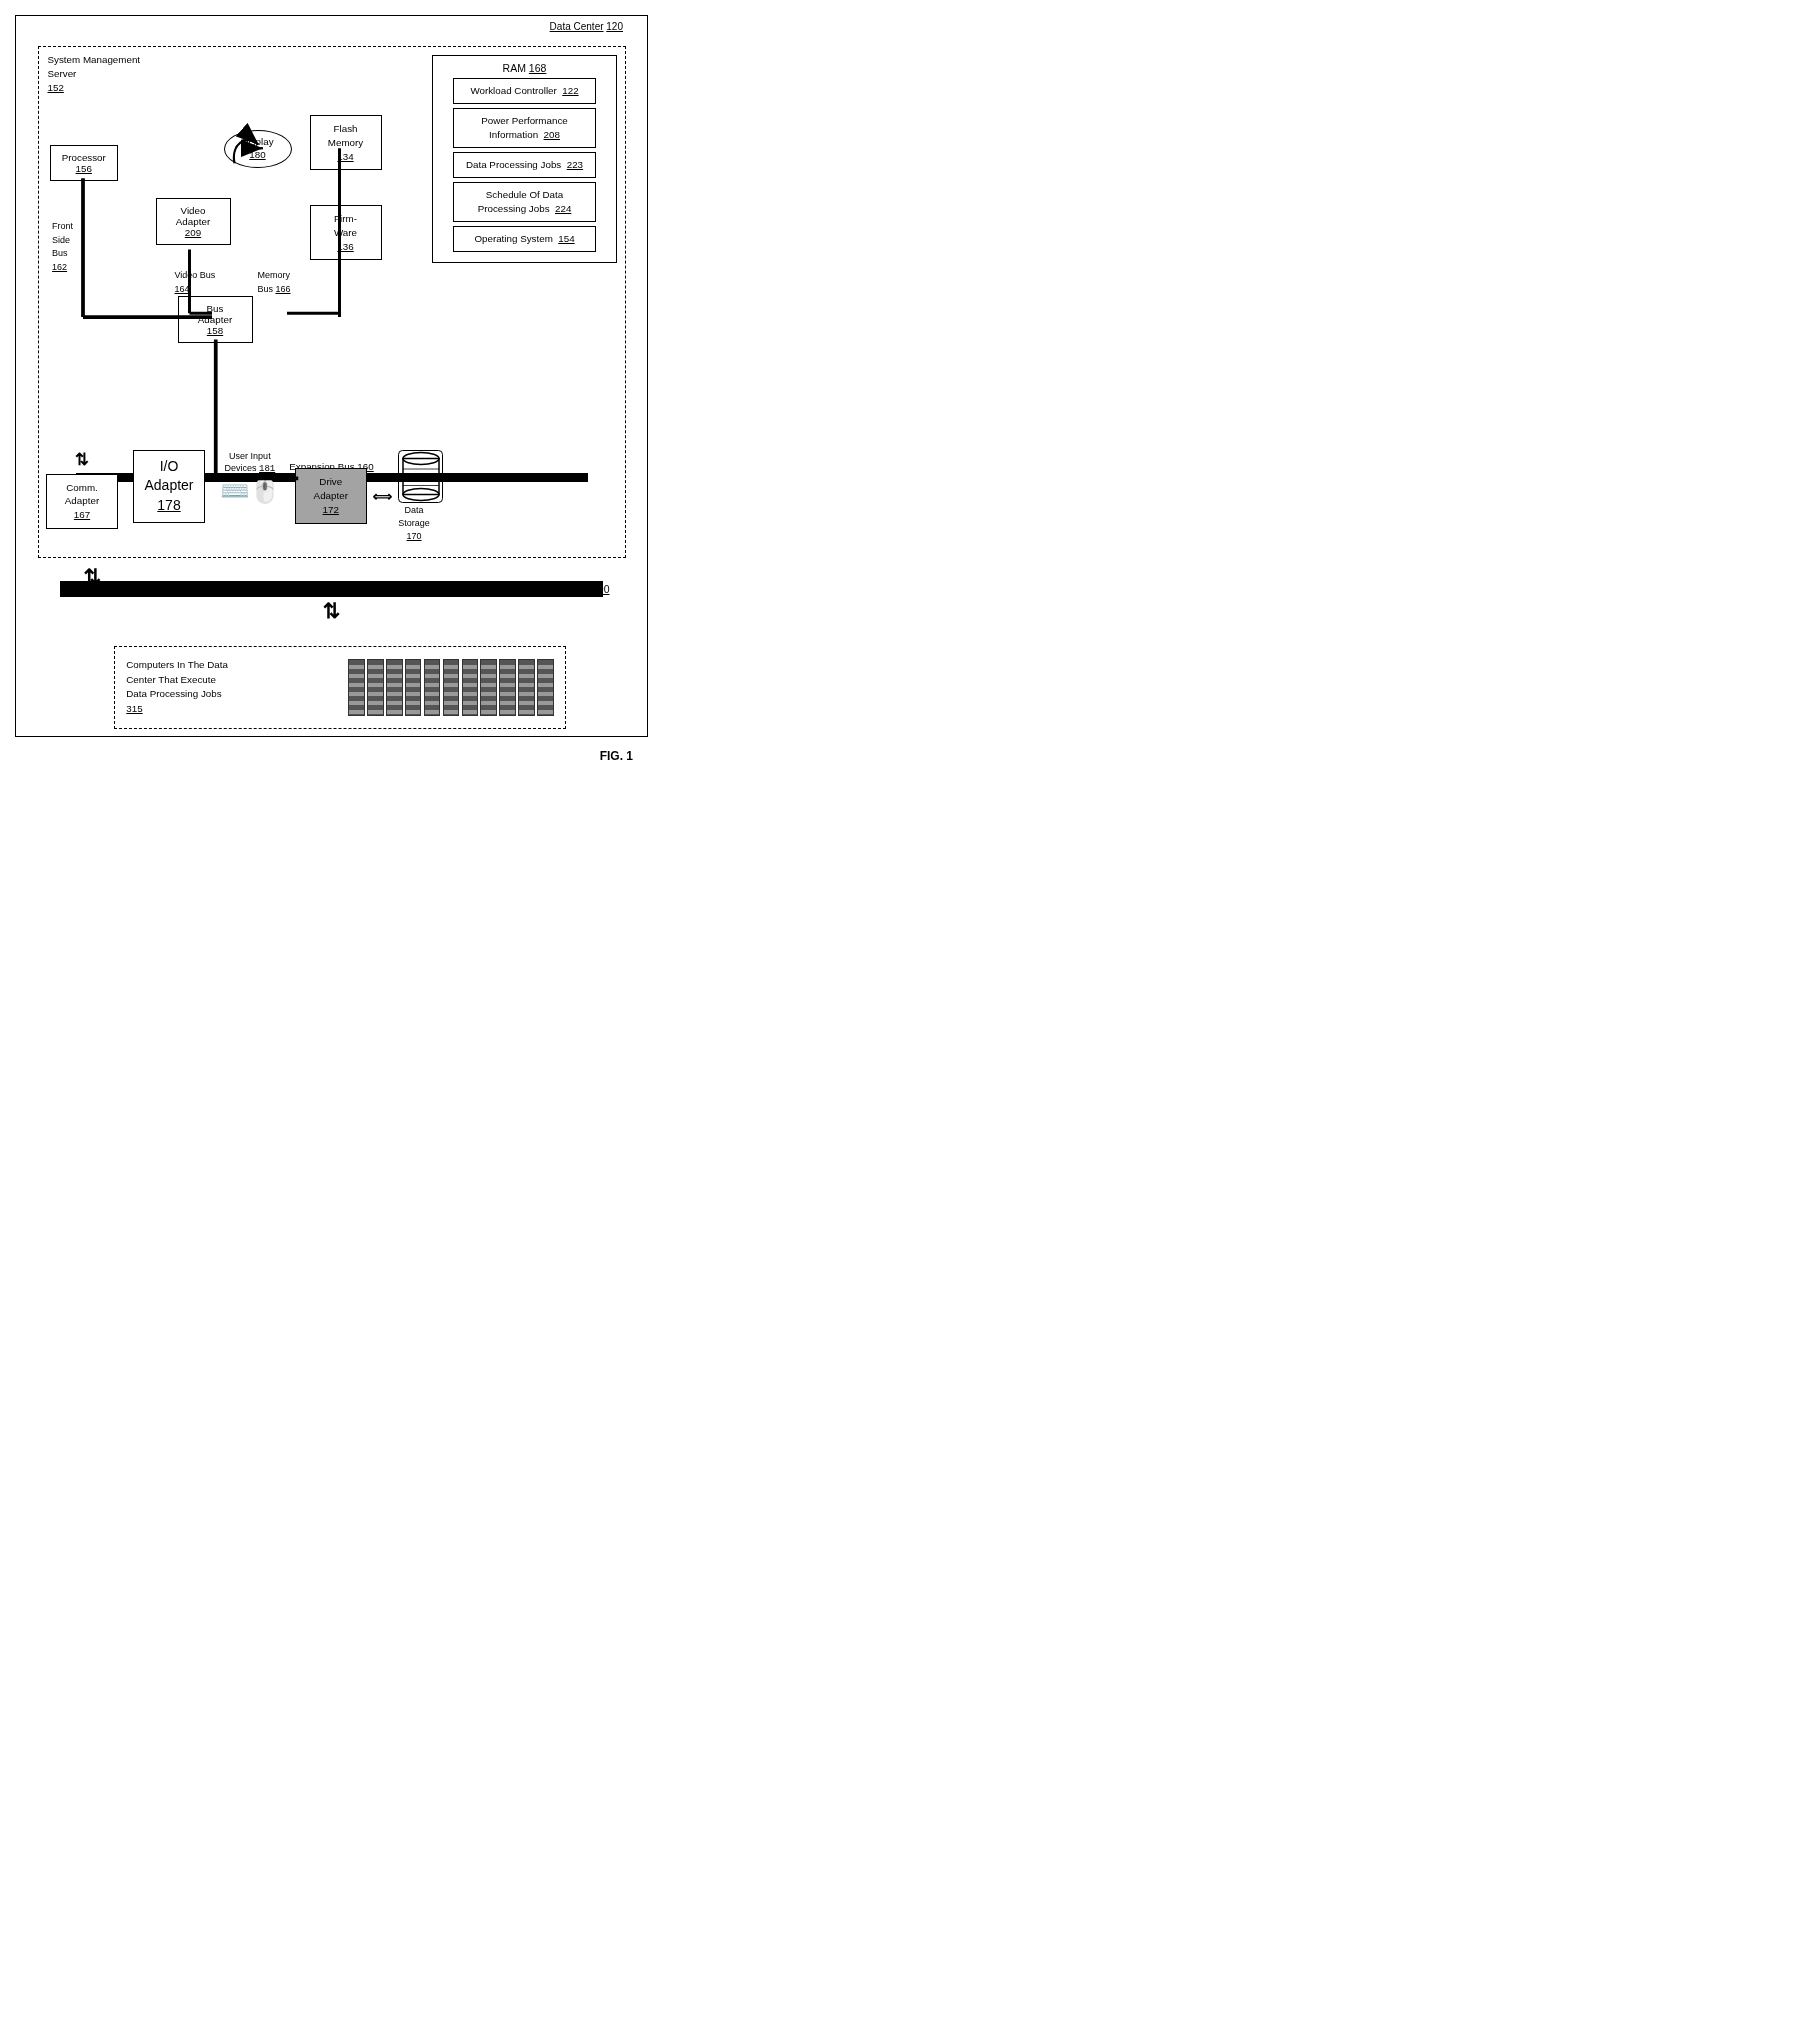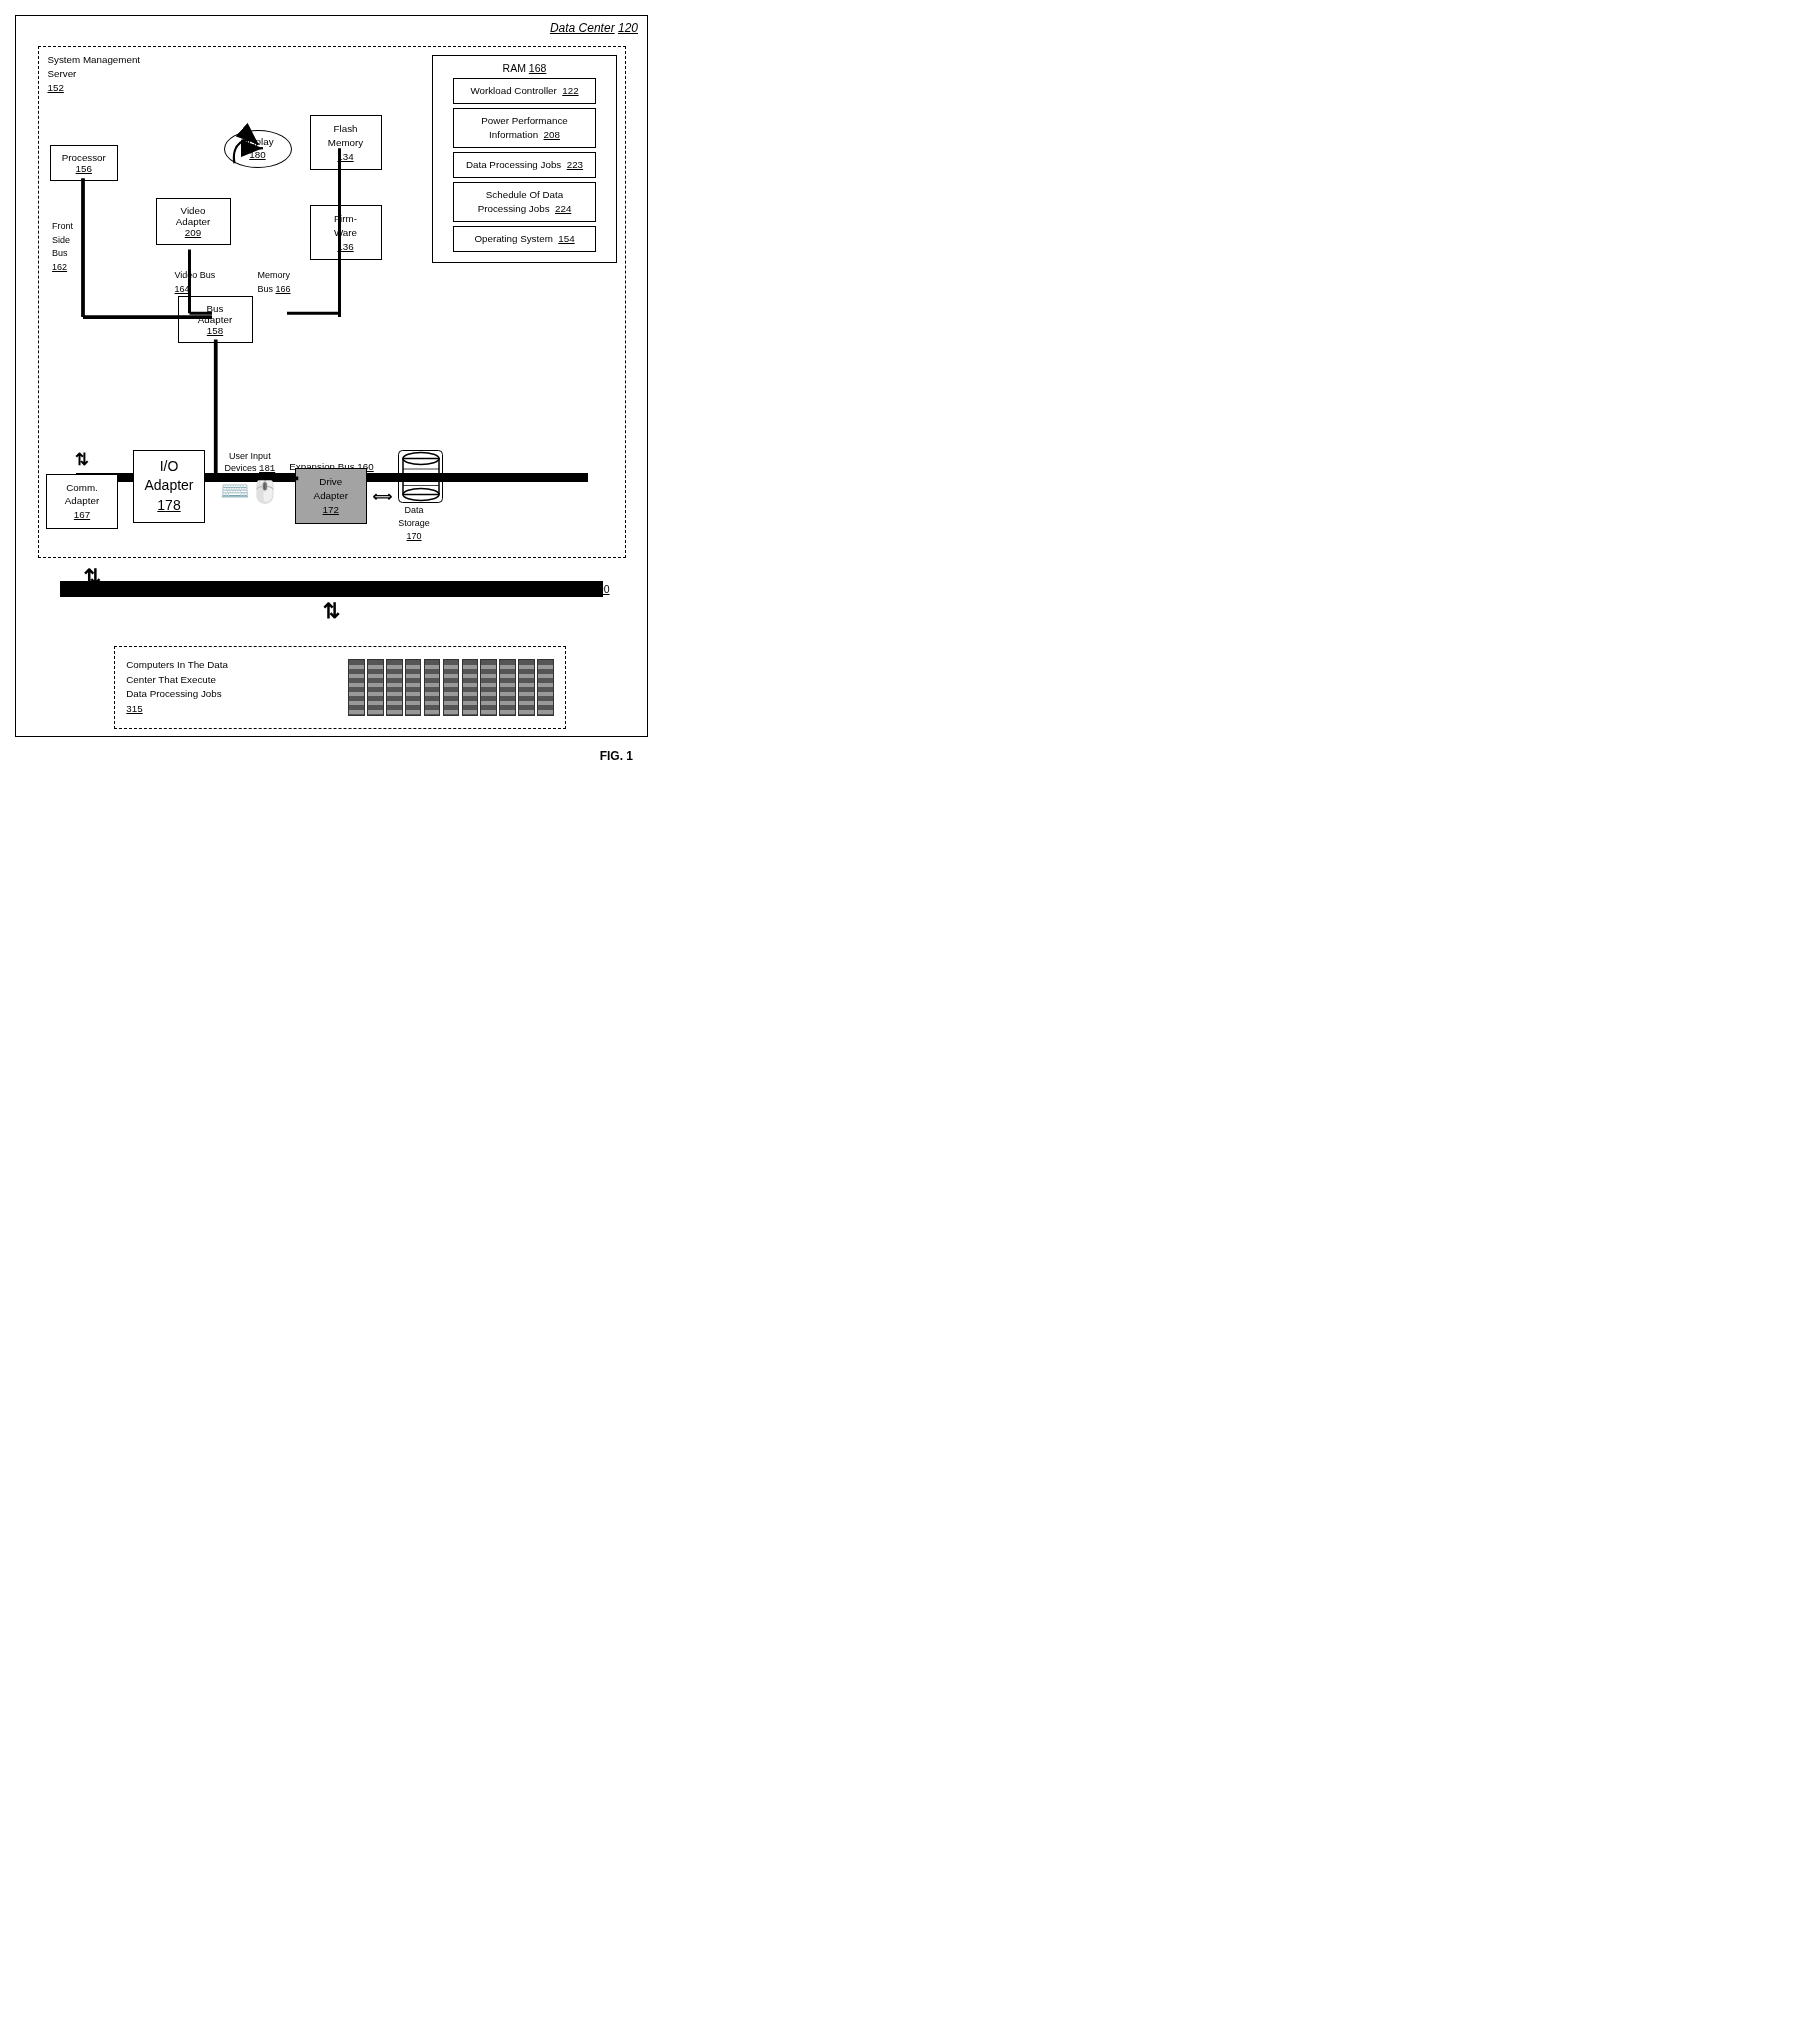--- a/index.html
+++ b/index.html
@@ -21,23 +21,22 @@
     .data-center {
       position: relative;
       border: 1.5px solid #000;
       width: 633px;
       min-height: 693px;
       padding: 7.5px;
     }
     .data-center-label {
       position: absolute;
       top: 4.5px;
-      right: 9px;
-      font-size: 12px;
-      font-style: italic;
+      right: 24px;
+      font-size: 10px;
     }
     .data-center-label span {
       text-decoration: underline;
     }
     
     .sms-box {
       position: relative;
       border: 1.5px dashed #000;
       width: 588px;
       min-height: 512px;

